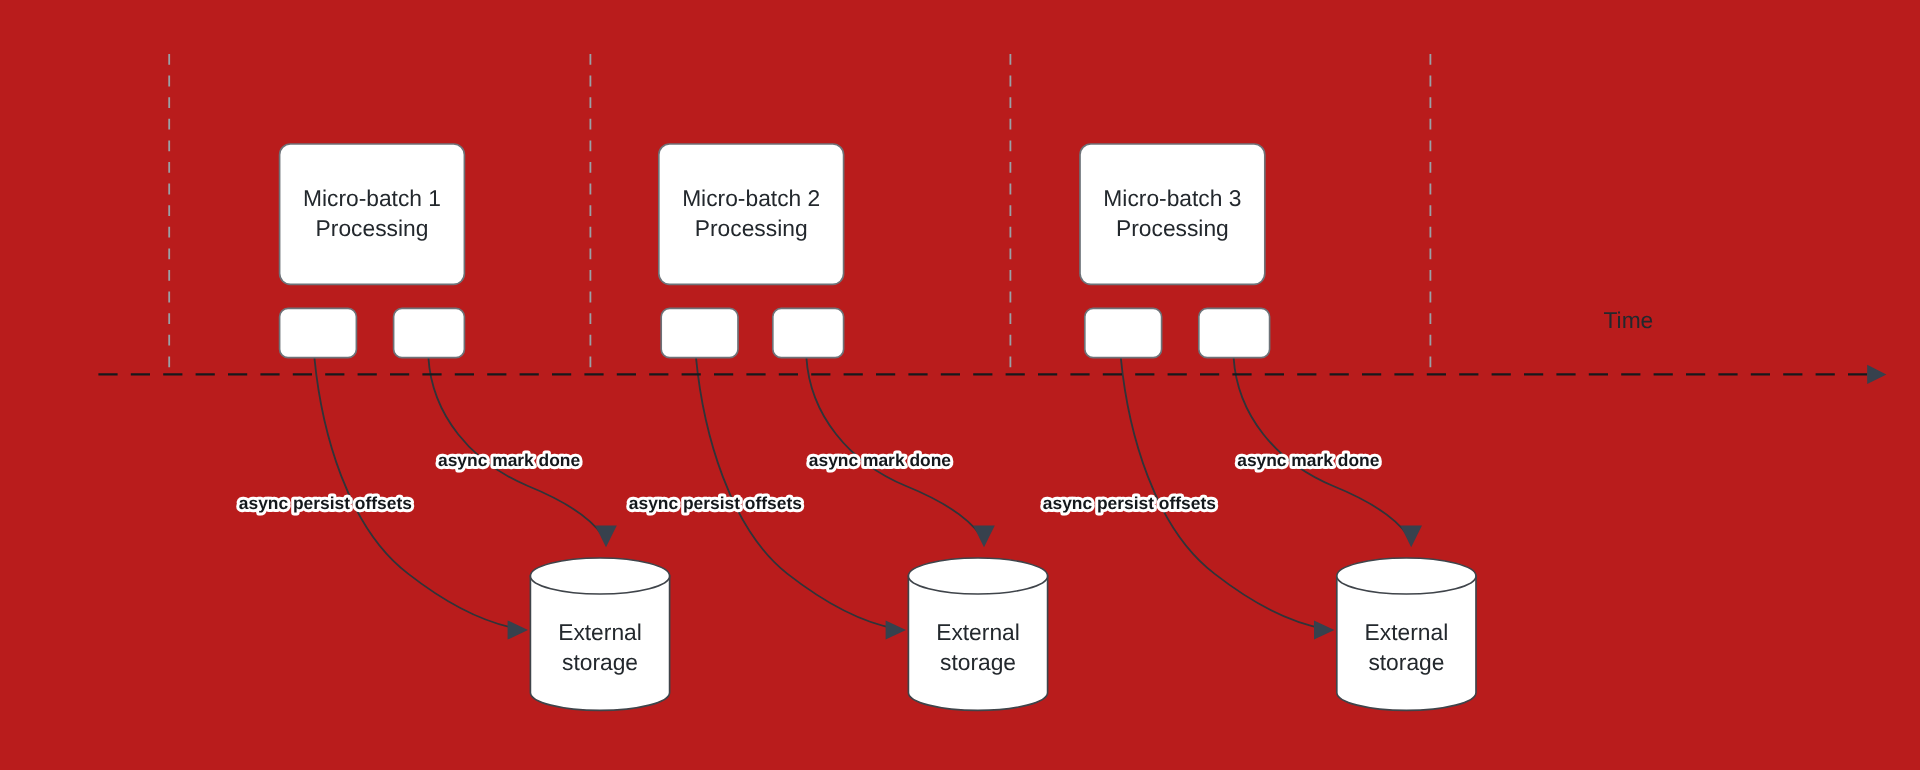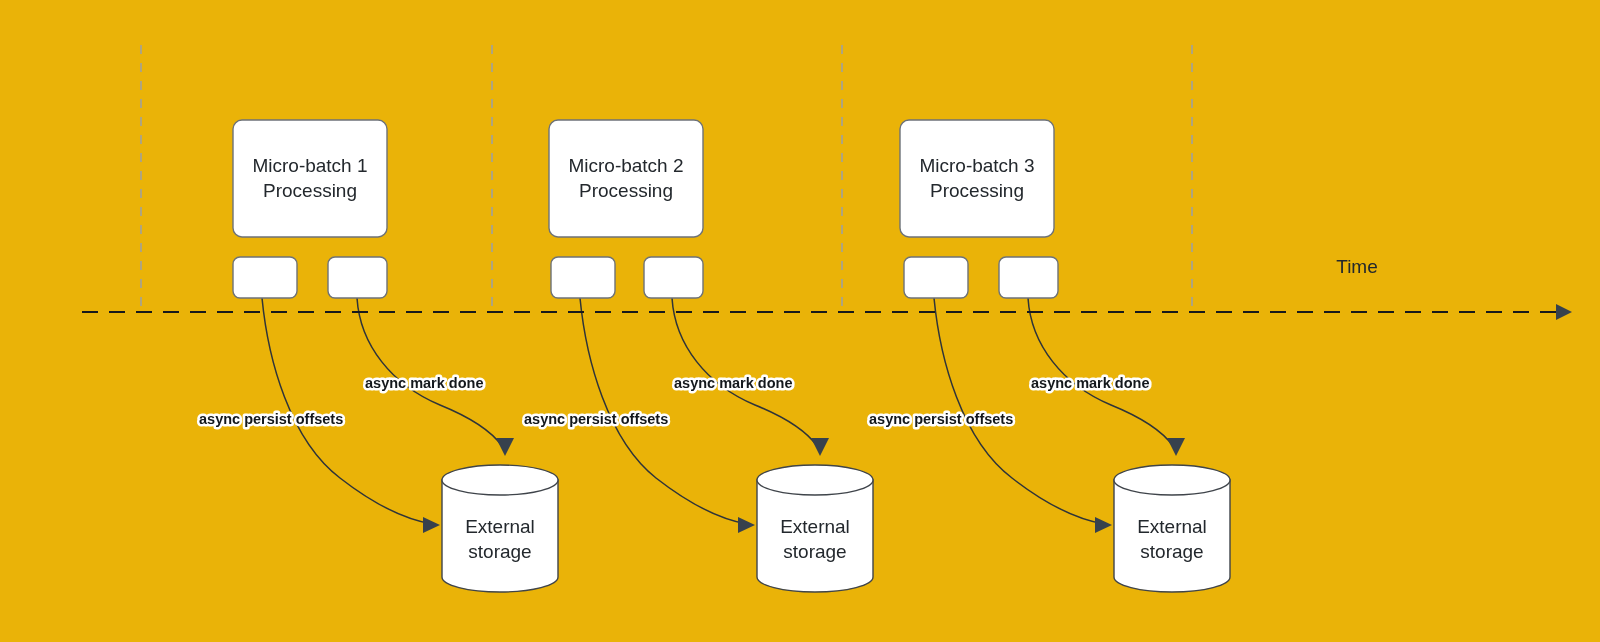--- a/index.html
+++ b/index.html
@@ -10,21 +10,21 @@
   body {
     width: 1600px;
     height: 642px;
     overflow: hidden;
     font-family: "Liberation Sans", sans-serif;
   }
   #diagram-root {
     position: relative;
     width: 1600px;
     height: 642px;
-    background: #eab308;
+    background: #b91c1c;
     text-align: right;
   }
   svg.diagram {
     display: block;
     width: 1600px;
     height: 642px;
   }
   .node-shape {
     fill: #ffffff;
     stroke: #6d7278;

